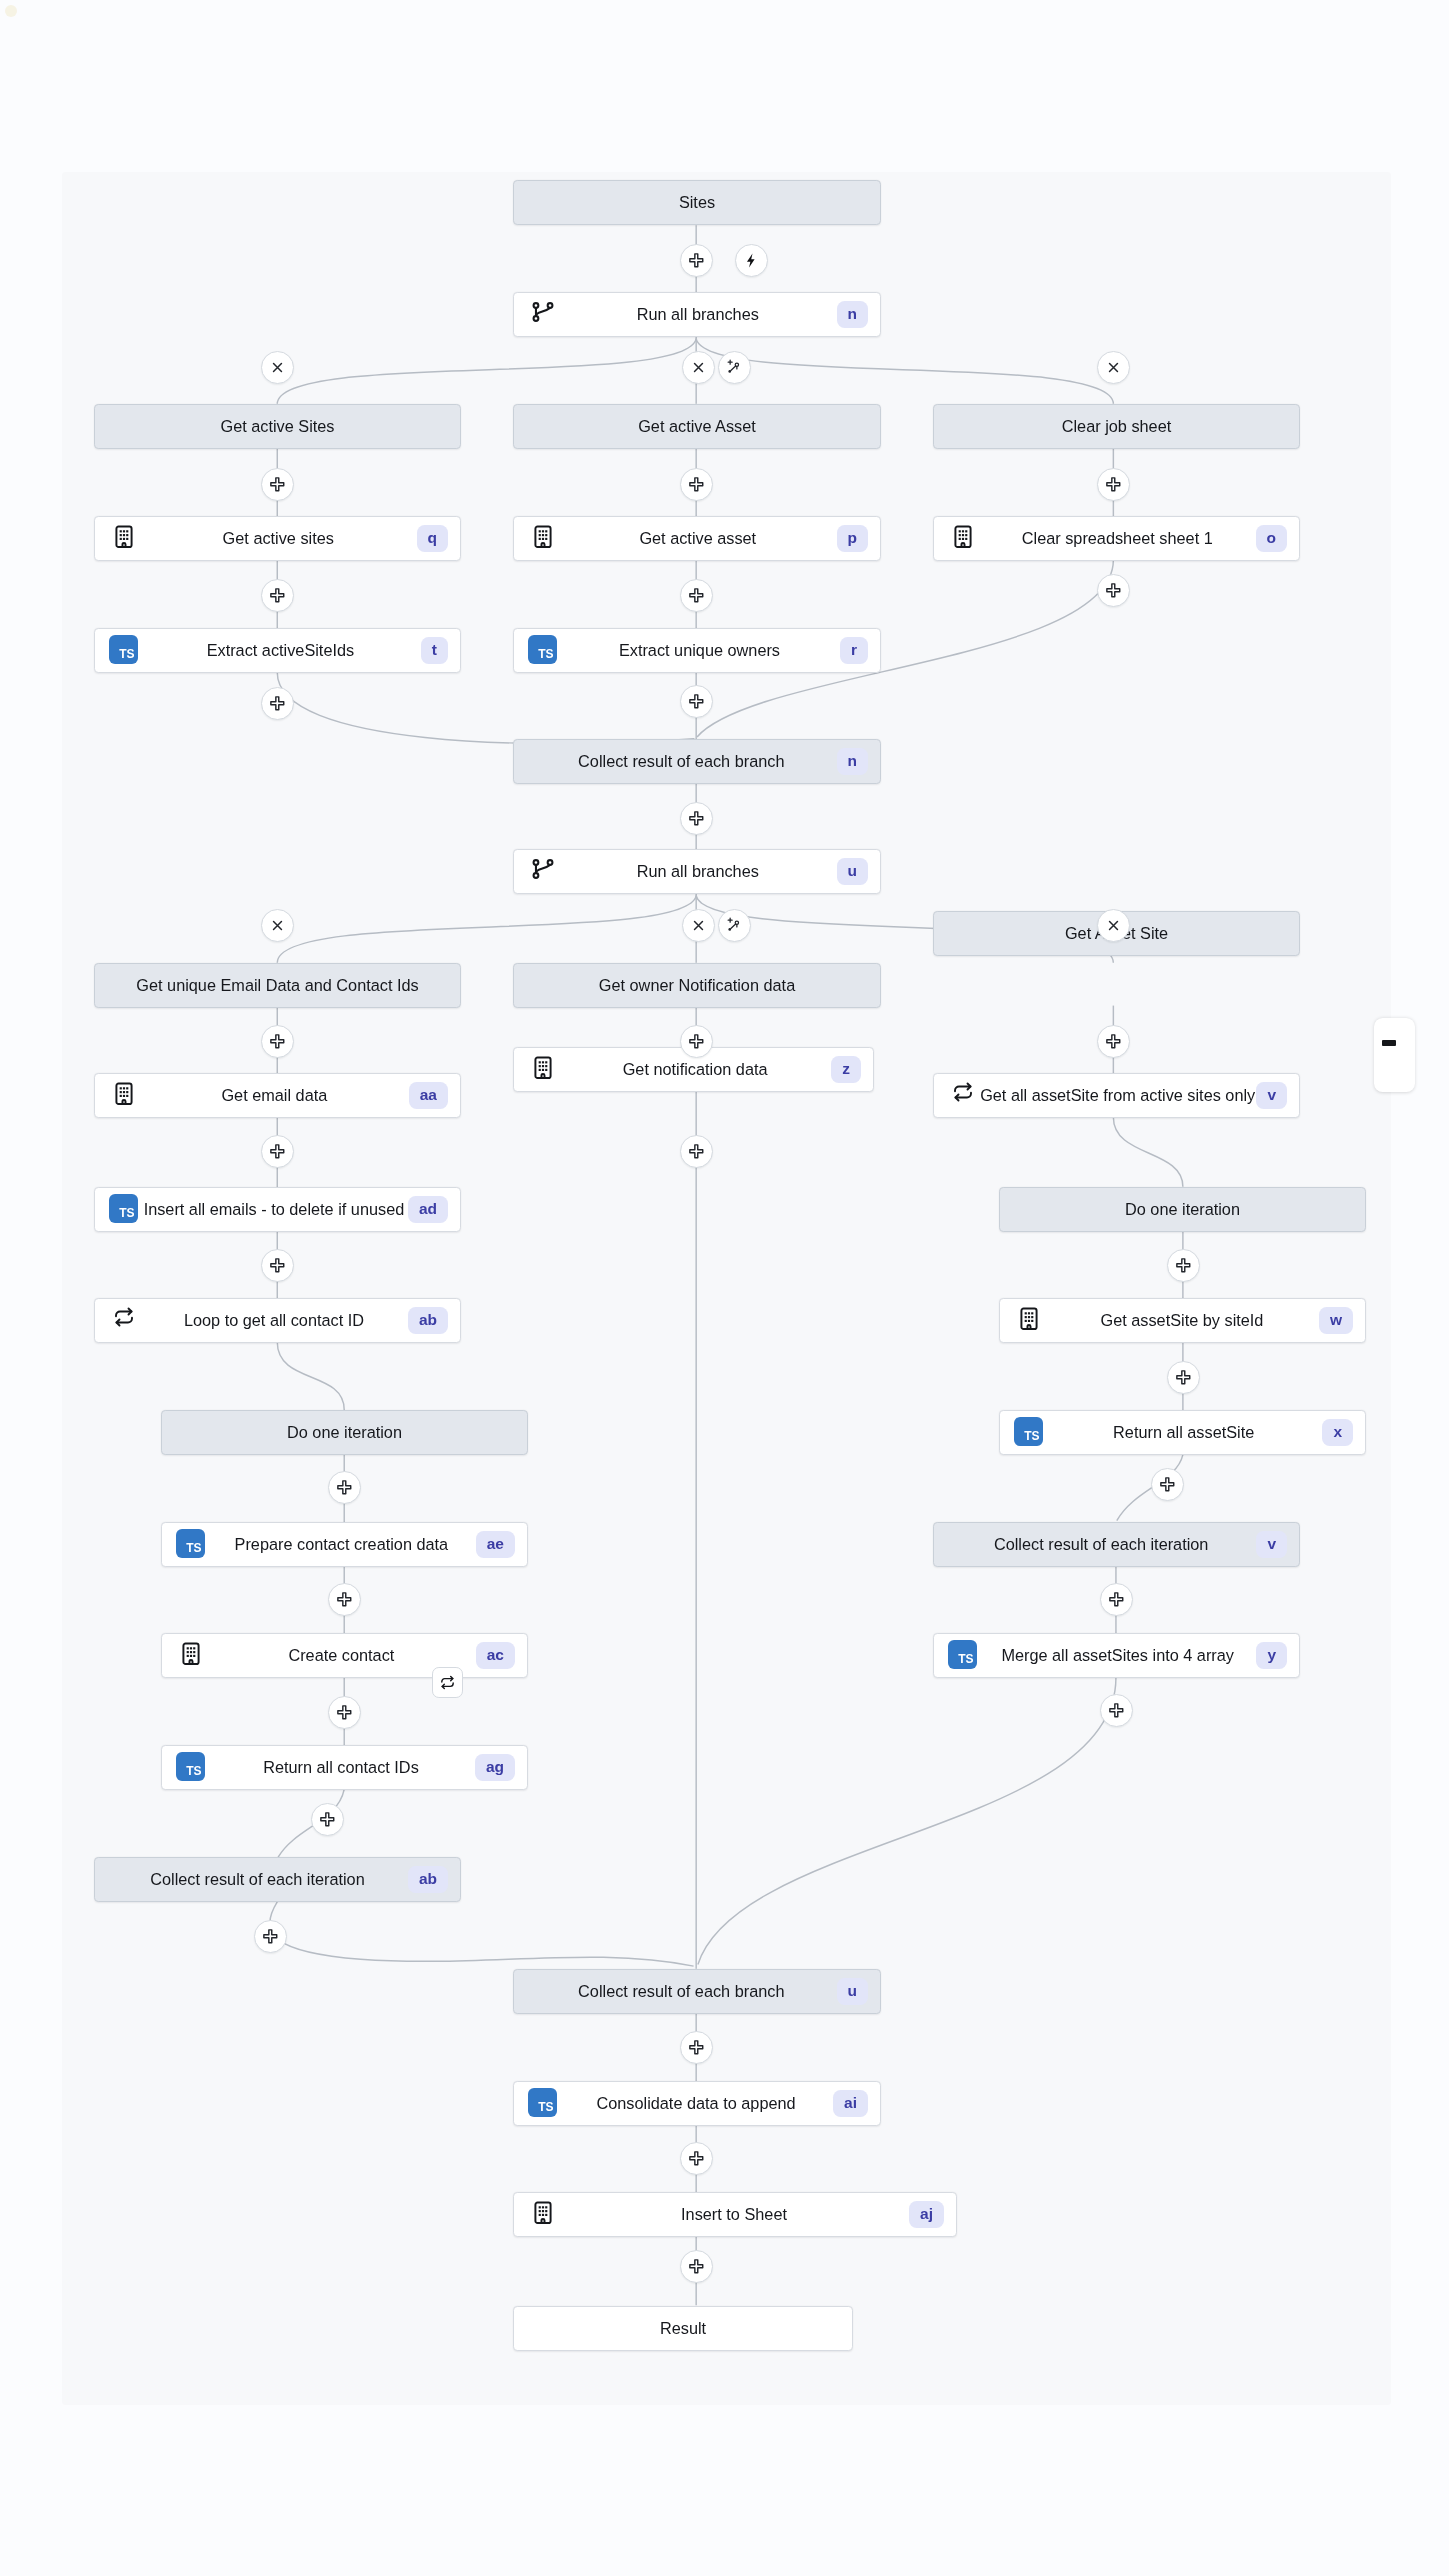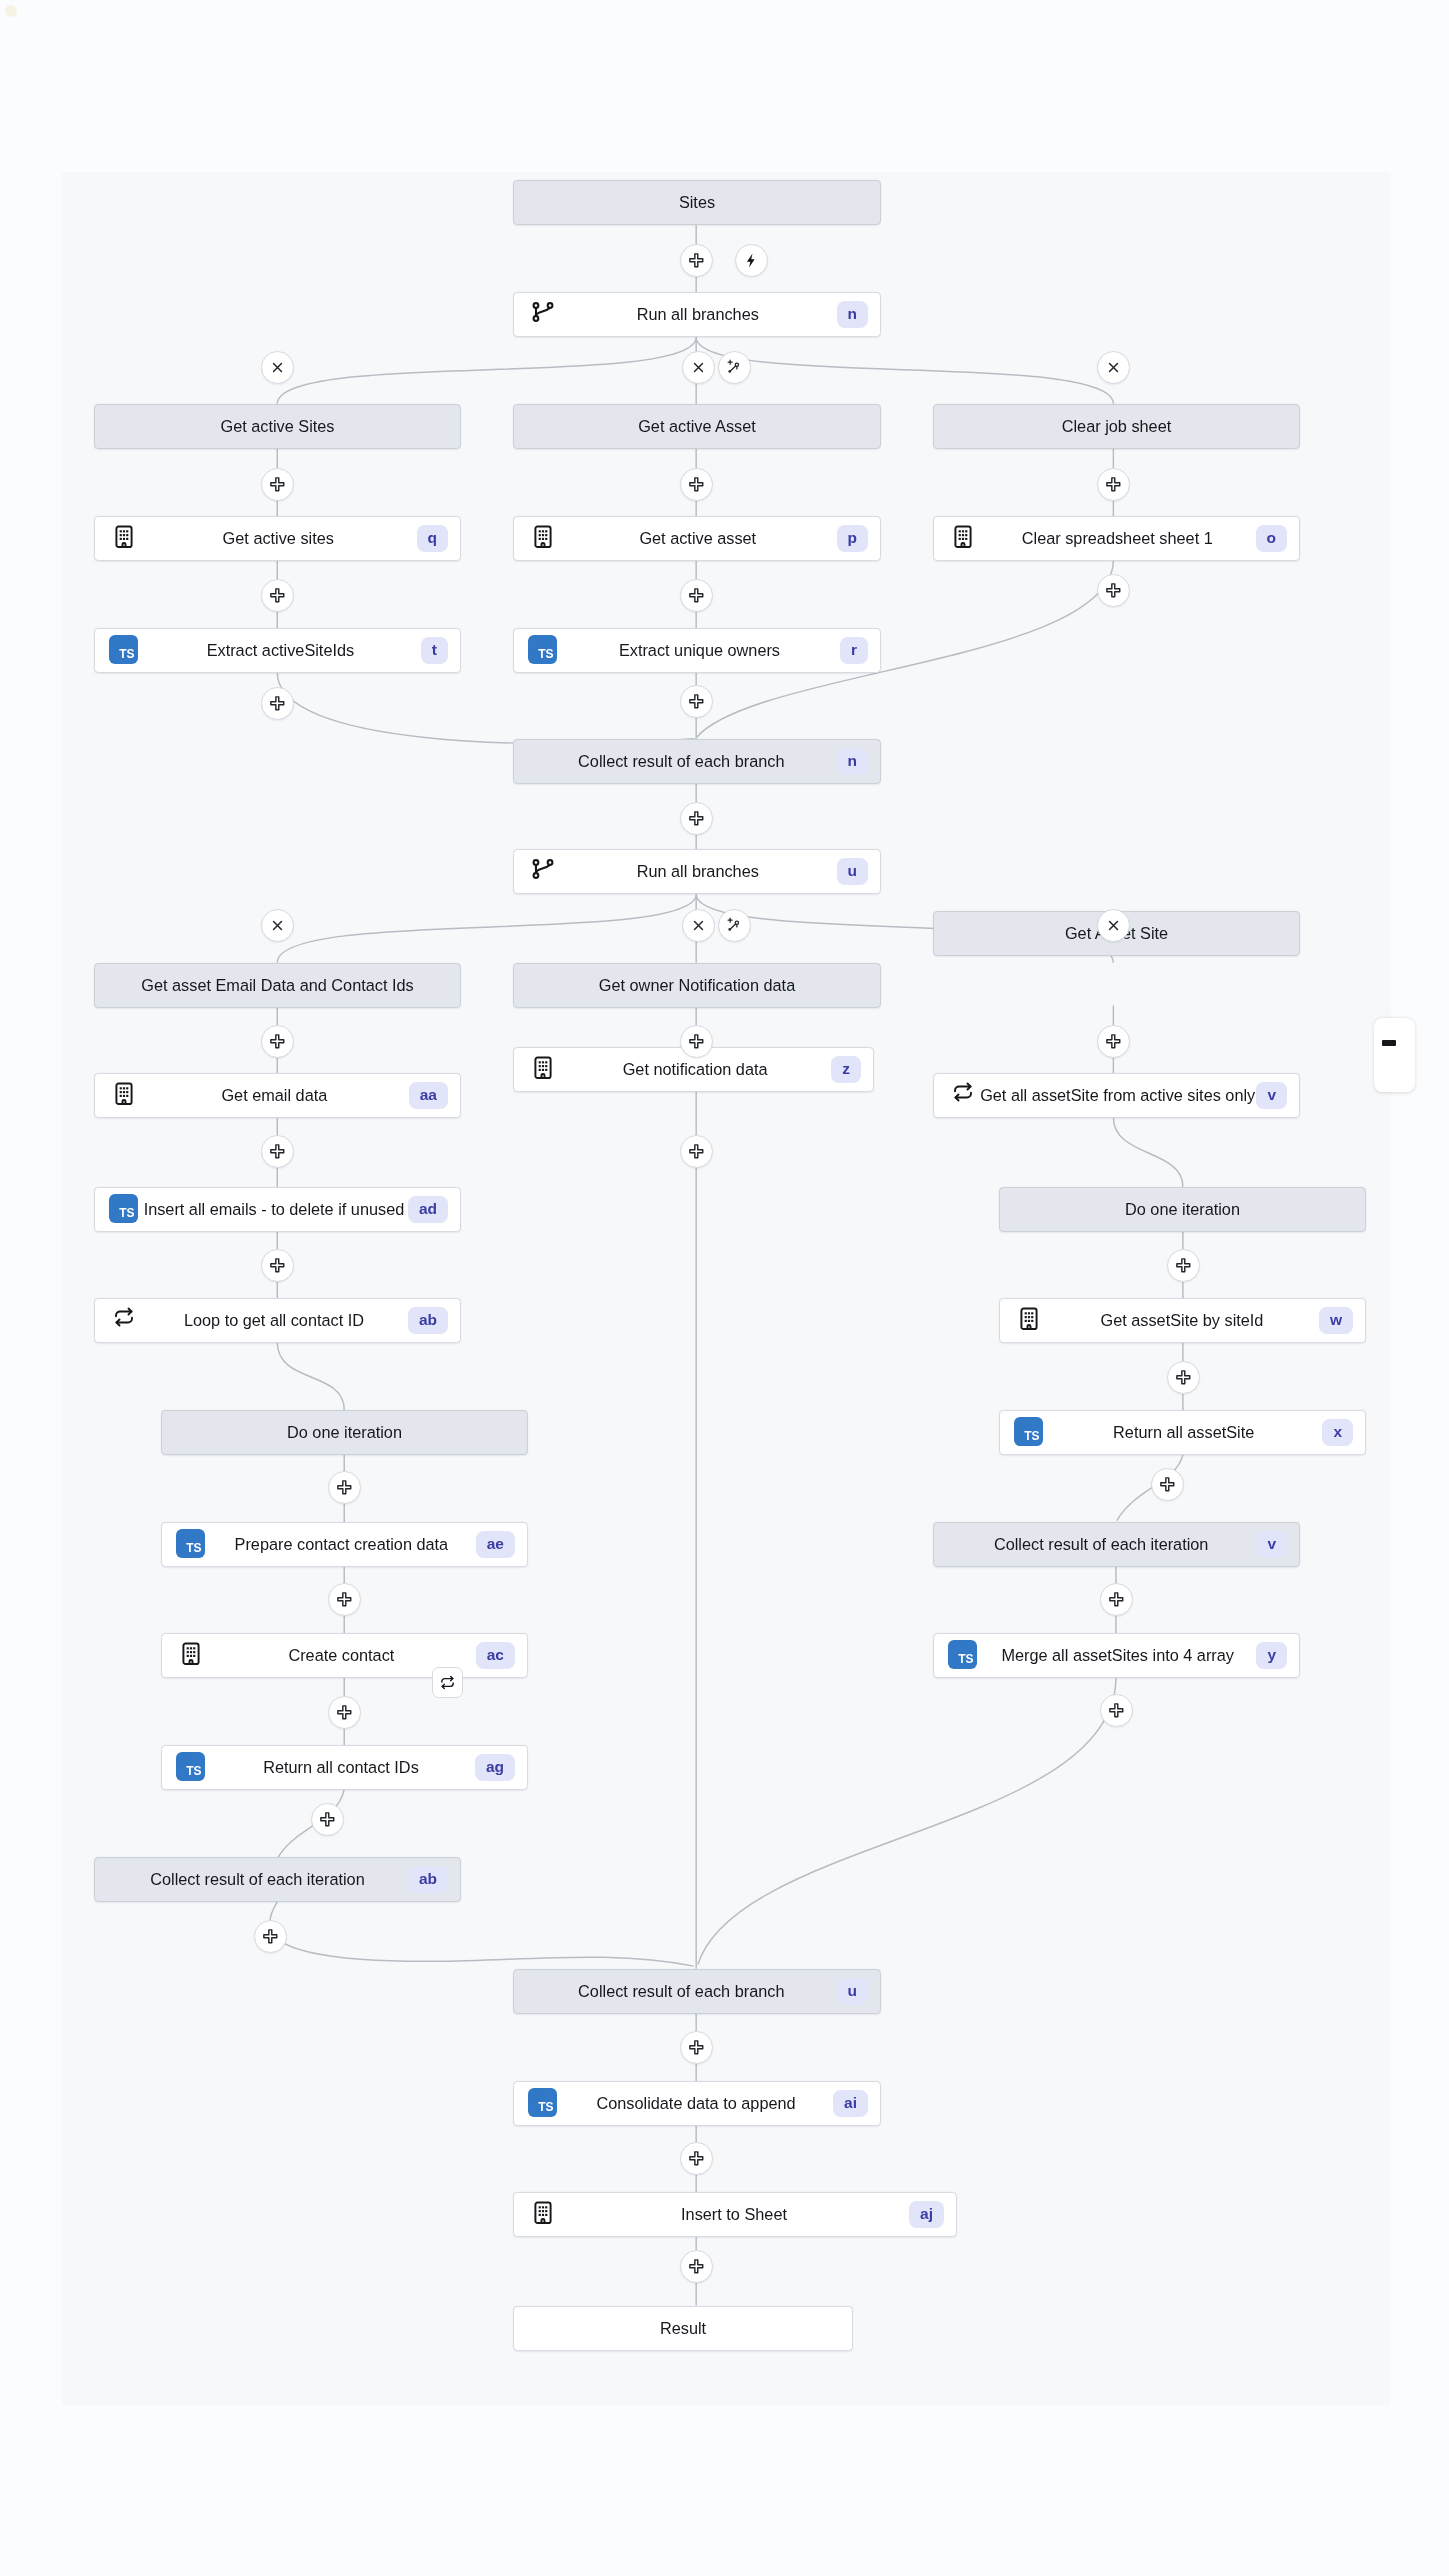--- a/index.html
+++ b/index.html
@@ -194,21 +194,21 @@
       <circle cx="5.5" cy="6" r="2.2"></circle>
         <circle cx="5.5" cy="18" r="2.2"></circle>
         <circle cx="18.5" cy="6" r="2.2"></circle>
     </svg>
   </span>
   <span class="nlabel">Run all branches</span>
   <span class="nbadge">u</span>
 </div>
 
 <div class="node gray" style="left:94px;top:963px;width:367px">
-  <span class="nlabel">Get asset Email Data and Contact Ids</span>
+  <span class="nlabel">Get unique Email Data and Contact Ids</span>
 </div>
 <div class="node gray" style="left:513px;top:963px;width:368px">
   <span class="nlabel">Get owner Notification data</span>
 </div>
 <div class="node gray" style="left:933px;top:911px;width:367px">
   <span class="nlabel">Get Asset Site</span>
 </div>
 
 <div class="node" style="left:94px;top:1073px;width:367px">
   <span class="nicon">

